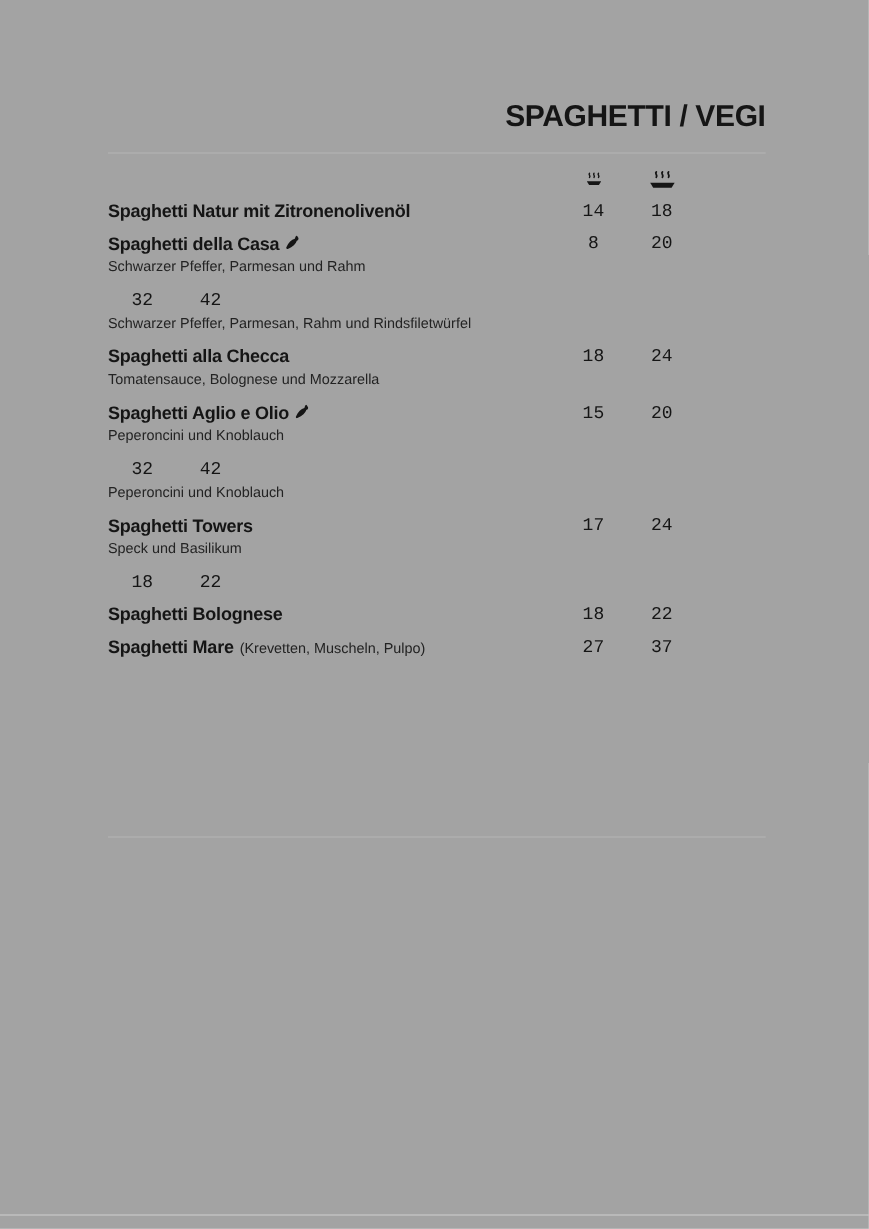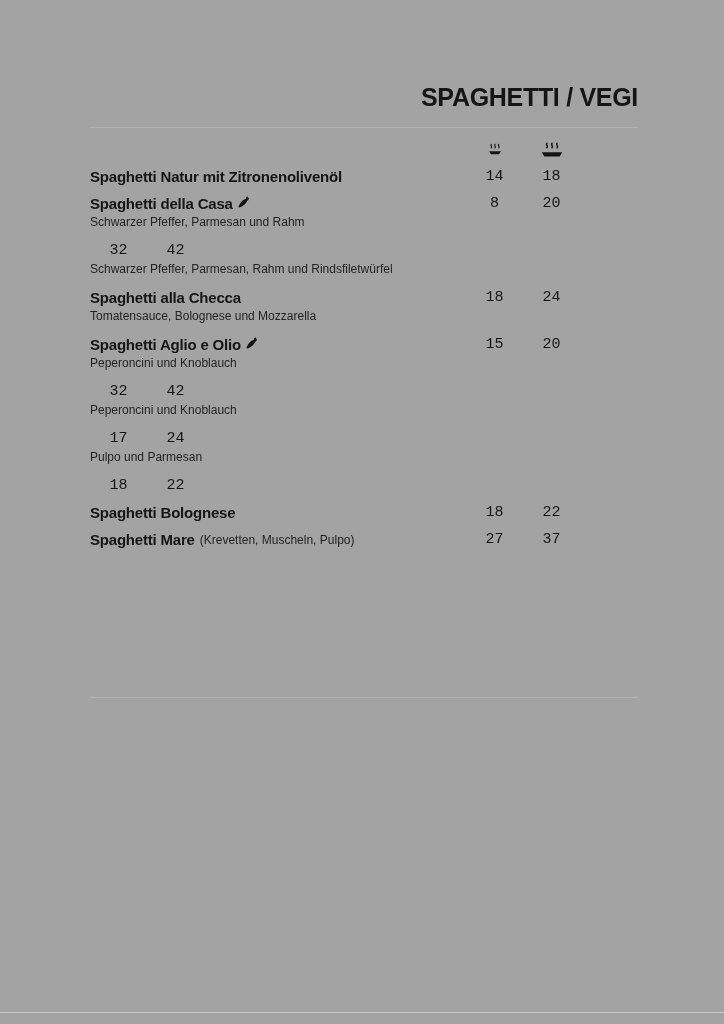--- a/index.html
+++ b/index.html
@@ -221,25 +221,29 @@
     <div class="row-main price-grid">
       <div class="price-cell price">32</div>
       <div class="price-cell price">42</div>
       <div class="right-spacer"></div>
     </div>
     <div class="item-desc">Peperoncini und Knoblauch</div>
   </div>
 
   <div class="row has-desc">
     <div class="row-main price-grid">
+      <div class="grow name-wrap">
+        <span class="item-name">Spaghetti Towers</span>
+
+      </div>
       <div class="price-cell price">17</div>
       <div class="price-cell price">24</div>
       <div class="right-spacer"></div>
     </div>
-    <div class="item-desc">Pulpo und Parmesan</div>
+    <div class="item-desc">Speck und Basilikum</div>
   </div>
 
   <div class="row">
     <div class="row-main price-grid">
       <div class="price-cell price">18</div>
       <div class="price-cell price">22</div>
       <div class="right-spacer"></div>
     </div>
 
   </div>

